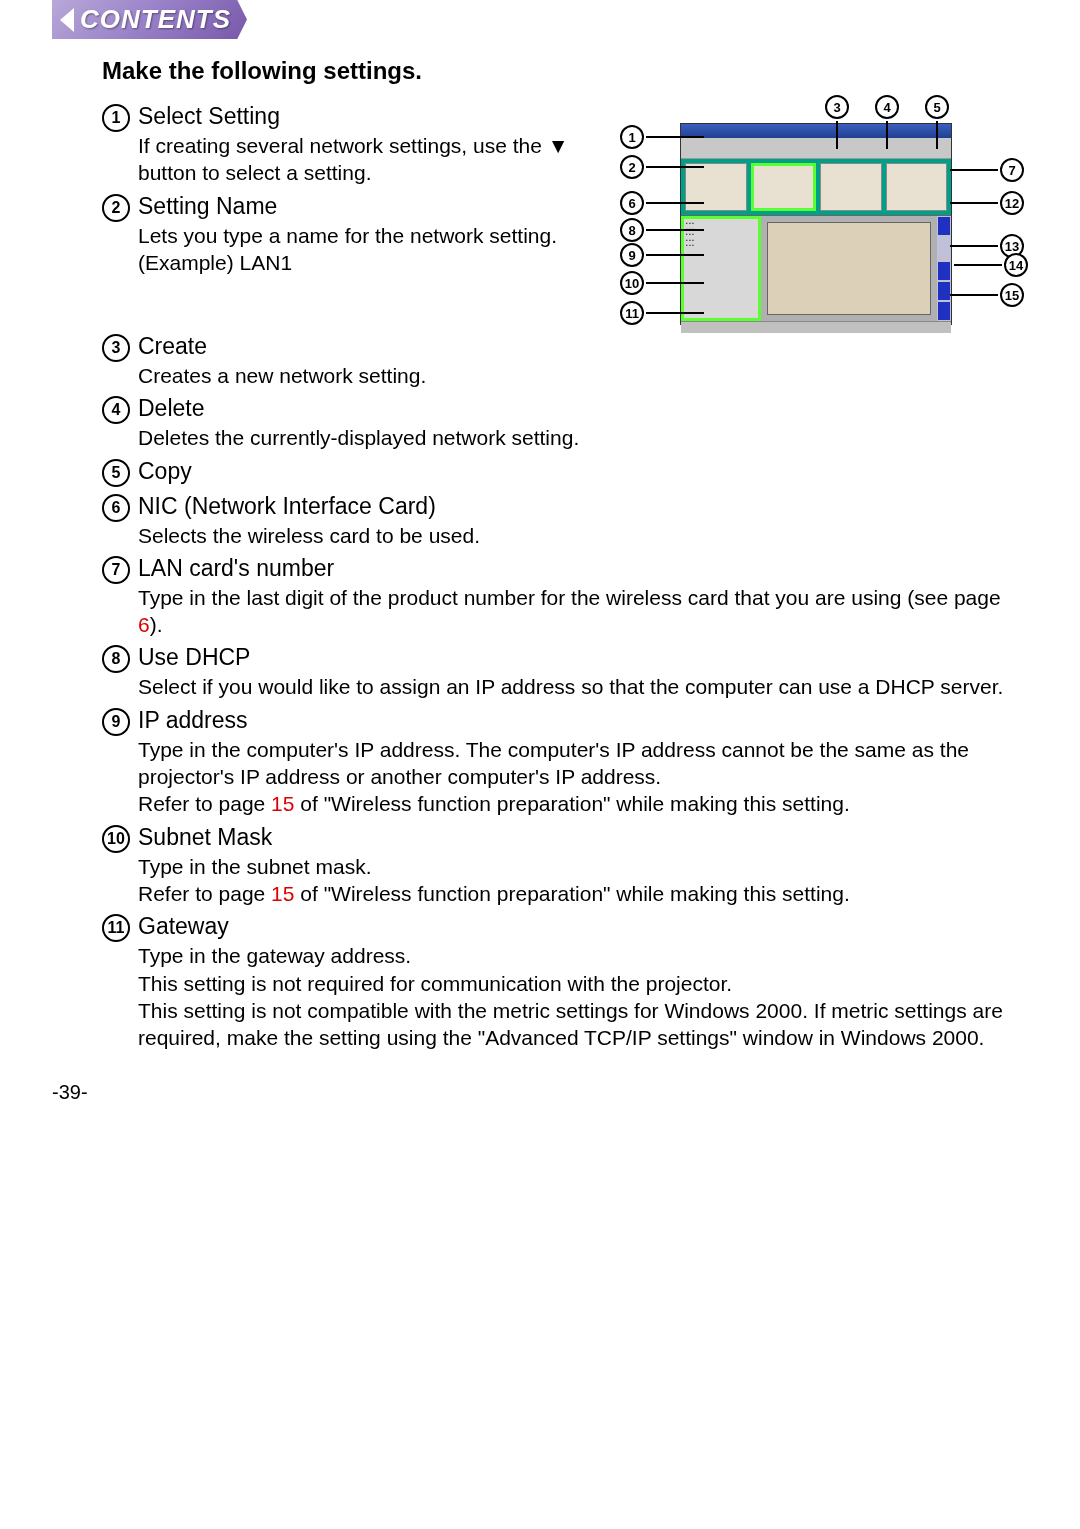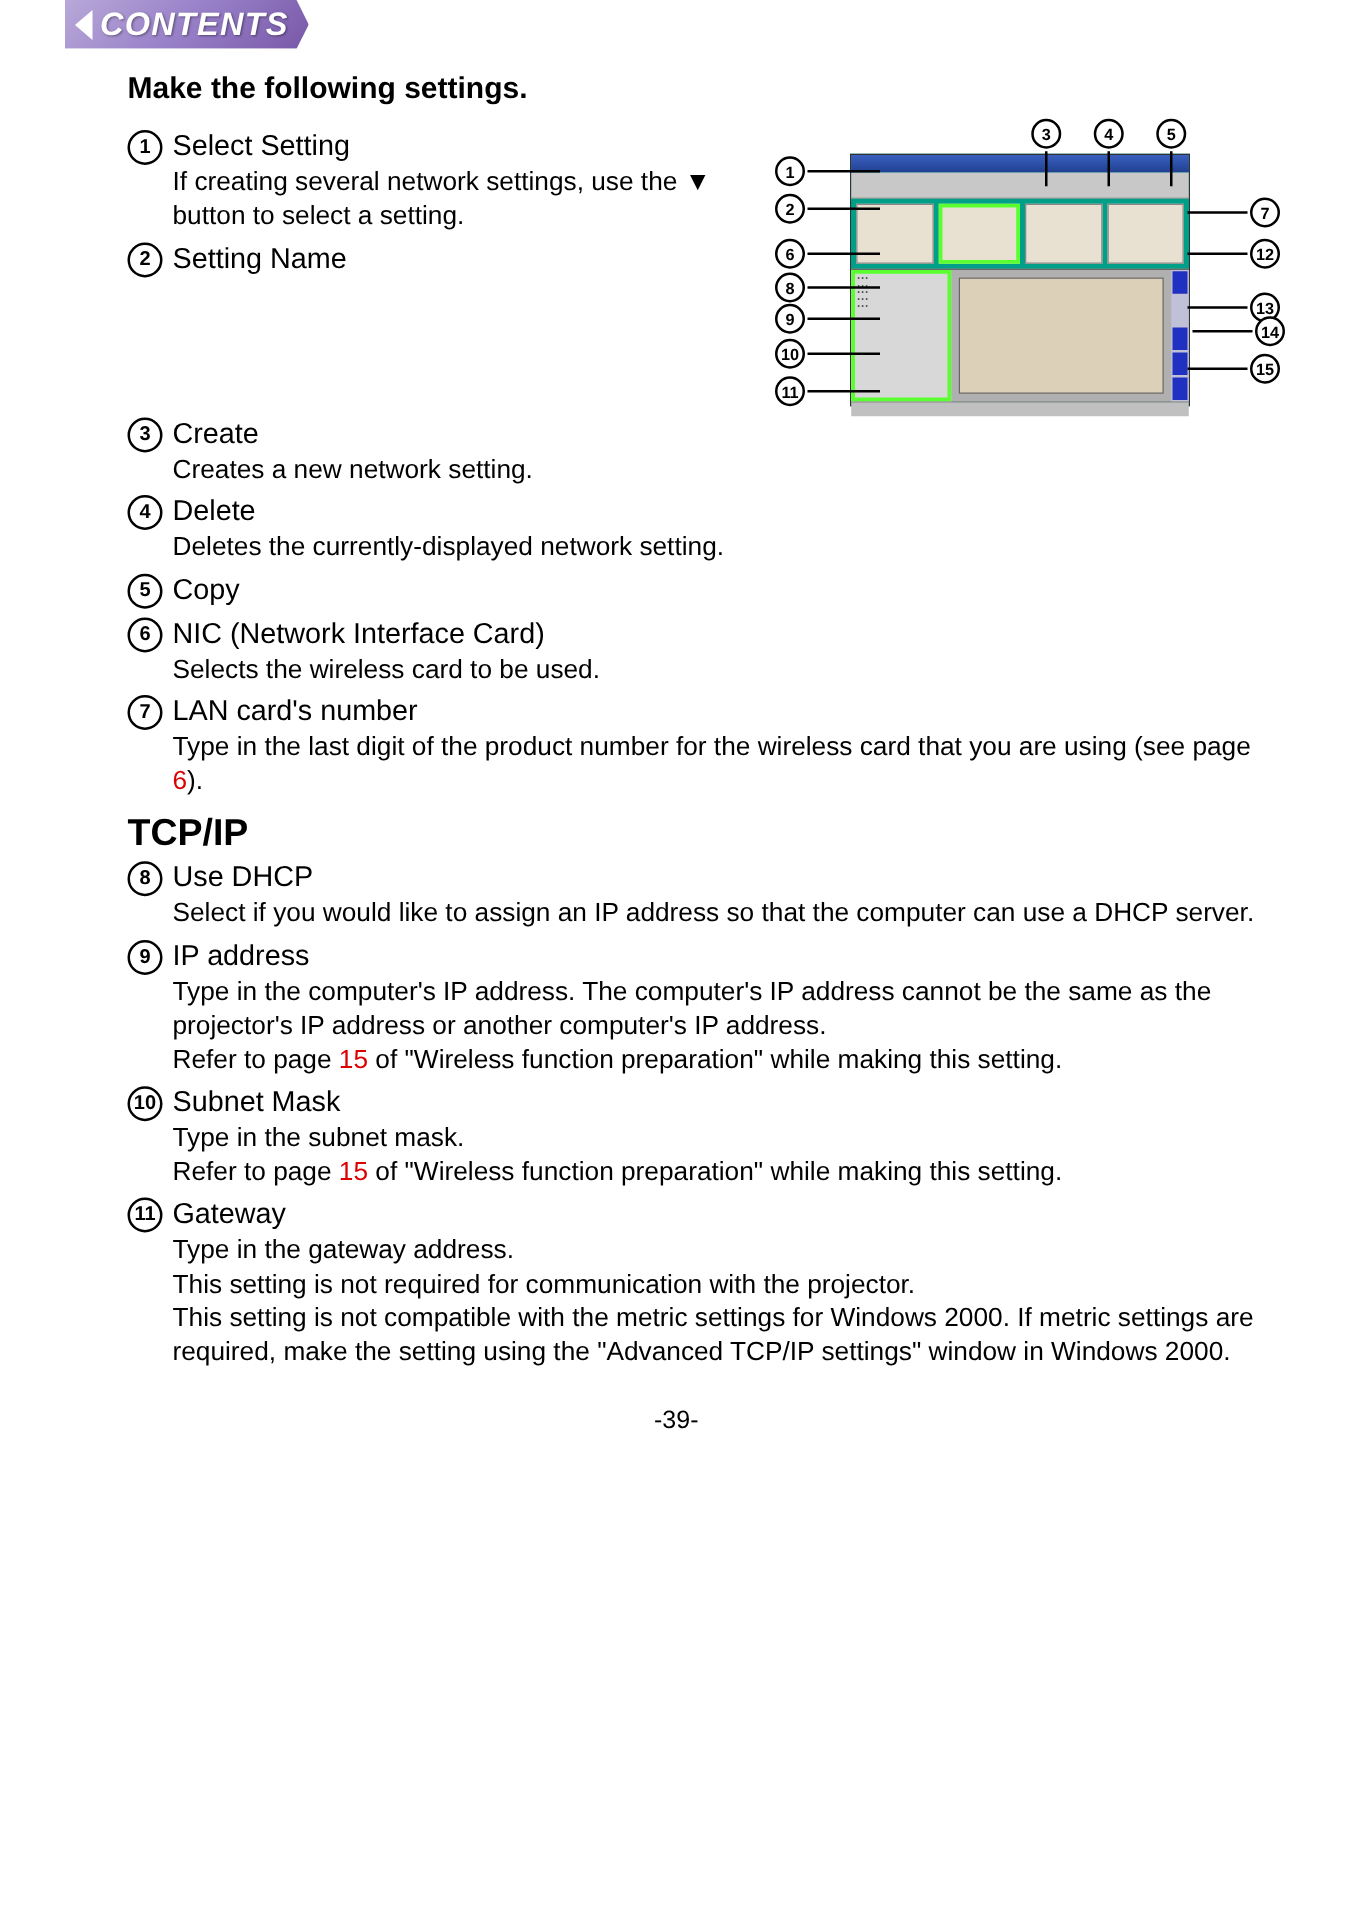--- a/index.html
+++ b/index.html
@@ -72,21 +72,20 @@
   .item-body { flex: 1; }
   .item-title { font-weight: normal; font-size: 23px; }
   .item-desc { font-size: 21px; line-height: 1.3; margin-top: 2px; padding-right: 8px;}
   .section-h {
     font-weight: bold;
     font-size: 30px;
     margin: 12px 0 4px 50px;
   }
   .pagelink { color: #d00; }
   .footer {
-    text-align: center;
     font-size: 20px;
     margin-top: 30px;
   }
   
   .figwrap {
     position: relative;
     width: 420px;
     height: 230px;
   }
   .shot {
@@ -183,20 +182,22 @@
         <span class="circ">1</span>
         <div class="item-body">
           <div class="item-title">Select Setting</div>
           <div class="item-desc">If creating several network settings, use the ▼ button to select a setting.</div>
         </div>
       </div>
       <div class="item">
         <span class="circ">2</span>
         <div class="item-body">
           <div class="item-title">Setting Name</div>
+          <div class="item-desc" style="white-space:pre-line">Lets you type a name for the network setting.
+(Example) LAN1</div>
         </div>
       </div>
     </div>
 
     <div class="fig-col">
       <div class="figwrap">
         <div class="shot">
           <div class="titlebar"></div>
           <div class="toolbar"></div>
           <div class="topstrip">
@@ -316,21 +317,20 @@
     </div>
     <div class="item">
       <span class="circ">7</span>
       <div class="item-body">
         <div class="item-title">LAN card's number</div>
         <div class="item-desc"><span>Type in the last digit of the product number for the wireless card that you are using (see page </span><span class="pagelink">6</span><span>).</span></div>
       </div>
     </div>
   </div>
 
-  <div class="section-h">TCP/IP</div>
 
   <div style="margin-left:50px">
     <div class="item">
       <span class="circ">8</span>
       <div class="item-body">
         <div class="item-title">Use DHCP</div>
         <div class="item-desc">Select if you would like to assign an IP address so that the computer can use a DHCP server.</div>
       </div>
     </div>
     <div class="item">

